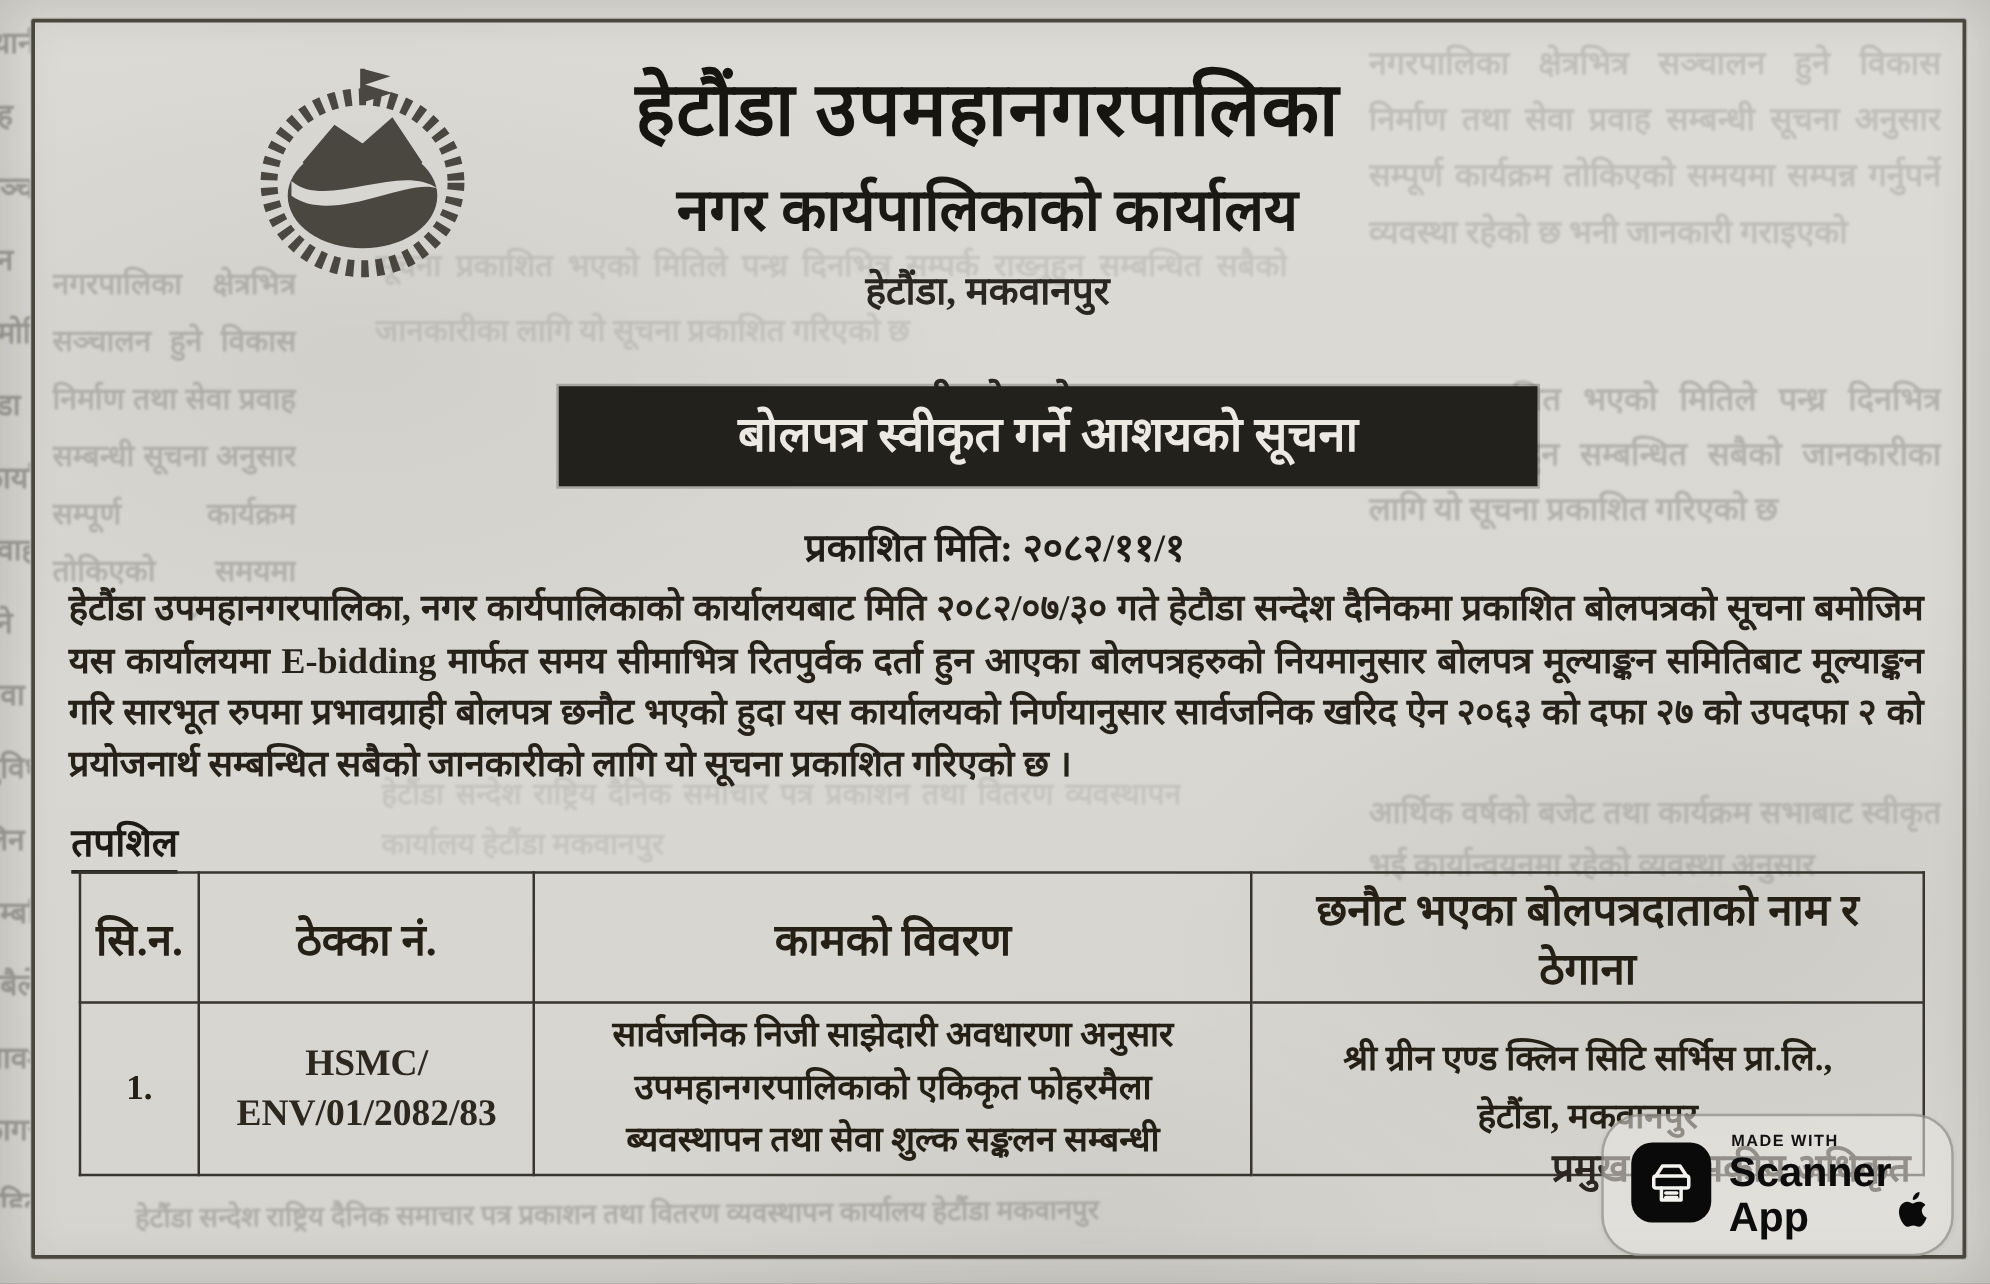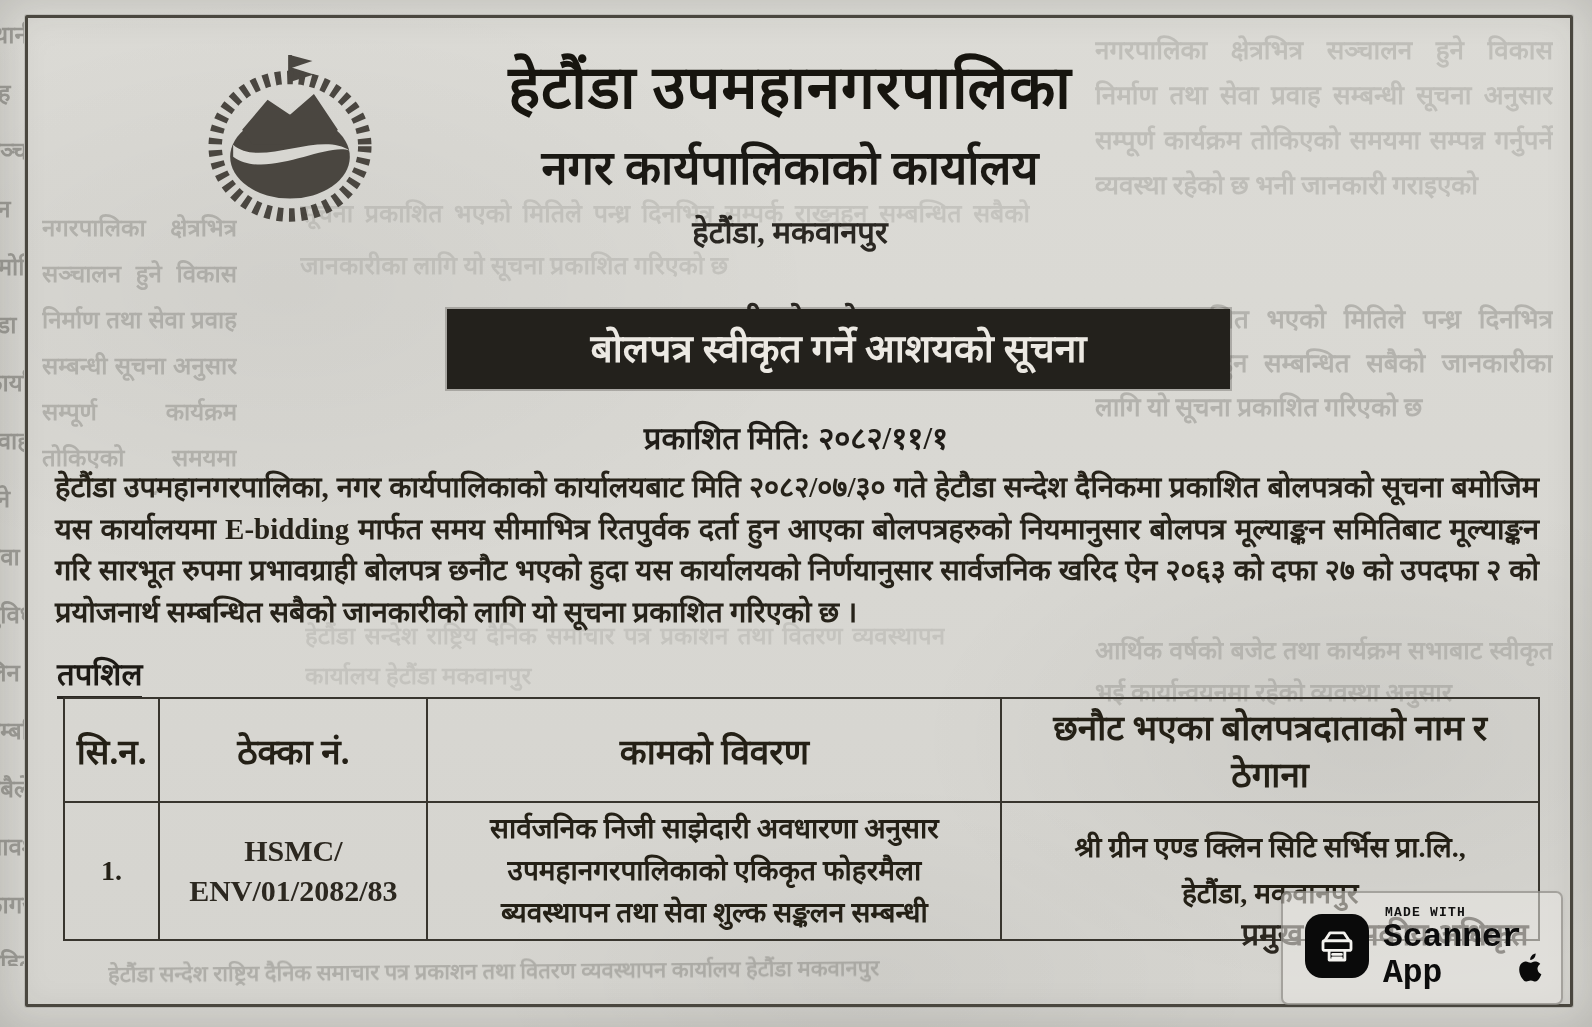--- a/index.html
+++ b/index.html
@@ -66,22 +66,22 @@
   .contract{font-family:"Liberation Serif","DejaVu Serif",serif;font-size:30px;font-weight:600;line-height:40px;color:#2c2820;}
   .workdesc{line-height:42px;padding:0 34px;}
   .bidder{line-height:46px;}
   
   .signature{left:1215px;top:912px;width:340px;z-index:3;text-align:center;
     font-size:31px;font-weight:800;color:#2b2720;}
   
   .watermark{
     left:1281px;top:891px;width:278px;height:110px;z-index:5;
     background:rgba(233,232,227,0.55);
-    border:2px solid rgba(105,103,97,.5);border-radius:7px;
-    font-family:Liberation Mono, monospace;
+    border:2px solid rgba(105,103,97,.5);border-radius:32px;
+    font-family:Liberation Sans, sans-serif;
     box-shadow:0 1px 4px rgba(0,0,0,.06);
   }
   .wm-appicon{position:absolute;left:22px;top:21px;width:64px;height:64px;background:#0a0a0a;border-radius:17px;}
   .wm-appicon svg{position:absolute;left:11px;top:11px;}
   .wm-madewith{position:absolute;left:102px;top:12px;font-size:13px;font-weight:800;letter-spacing:1.2px;color:#121212;}
   .wm-name1{position:absolute;left:100px;top:26px;font-size:33px;font-weight:800;color:#0c0c0c;}
   .wm-name2{position:absolute;left:100px;top:62px;font-size:33px;font-weight:800;color:#0c0c0c;}
   .wm-apple{position:absolute;right:16px;top:58px;width:30px;height:34px;}
 </style>
 </head>

